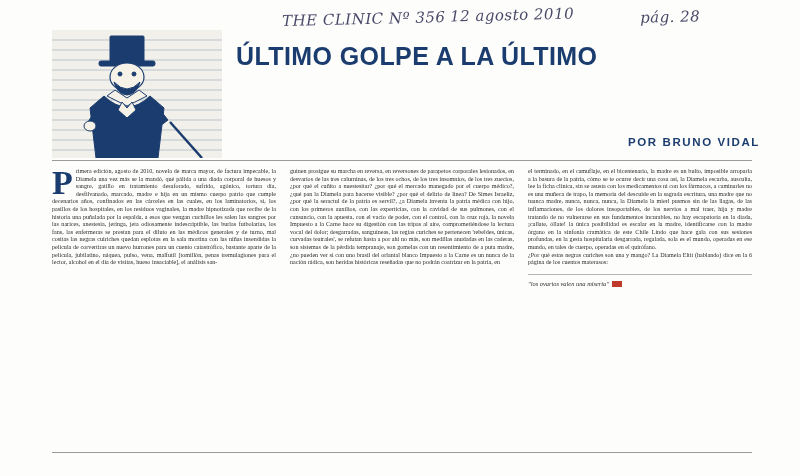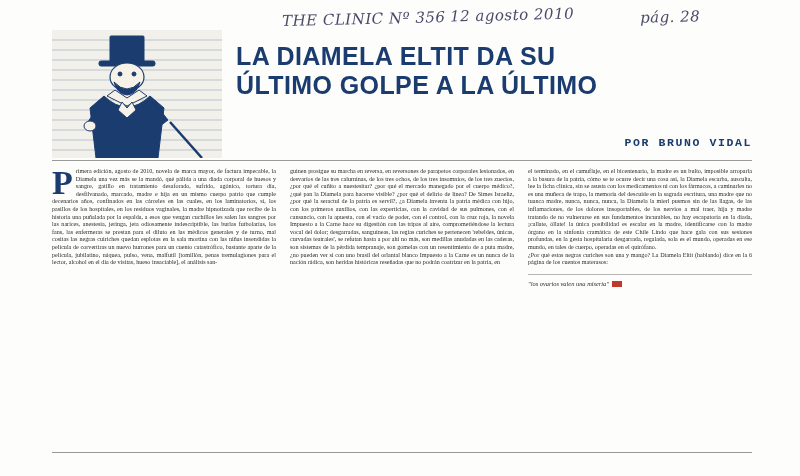--- a/index.html
+++ b/index.html
@@ -84,23 +84,23 @@
     font-size: 25px;
     line-height: 29px;
     letter-spacing: 0.4px;
   }
   .headline .l3 u {
     text-decoration: underline;
     text-underline-offset: 2px;
   }
   .byline {
     position: absolute;
-    right: 48px;
+    right: 40px;
     top: 136px;
-    font-family: Liberation Mono, monospace;
+    font-family: Liberation Sans, sans-serif;
     font-size: 11.5px;
     letter-spacing: 1.6px;
     color: #1b3c6e;
     font-weight: bold;
   }
 
   
   .columns {
     position: absolute;
     left: 52px;
@@ -194,21 +194,20 @@
         <path d="M100 70 l16 20 l-8 6 l-15 -19 z" fill="#1b3c6e"></path>
 
         <path d="M118 92 L150 128" stroke="#1b3c6e" stroke-width="2.5" fill="none"></path>
 
         <ellipse cx="38" cy="96" rx="6" ry="5" fill="#f6f2e8" stroke="#1b3c6e" stroke-width="1"></ellipse>
       </g>
     </svg>
   </div>
 
   <div class="headline">
-    <div class="l1">LA DIAMELA ELTIT DA SU</div>
     <div class="l2">ÚLTIMO GOLPE A LA ÚLTIMO</div>
   </div>
 
   <div class="byline">POR BRUNO VIDAL</div>
 
   <div class="hr-top"></div>
 
   <div class="columns">
     <div class="col">
       <p><span class="dropcap">P</span><span>rimera edición, agosto de 2010, novela de marca mayor, de factura impecable, la Diamela una vez más se la mandó, qué pálida a una diada corporal de huesos y sangre, gatillo en tratamiento desaforado, sufrido, agónico, tortura día, desfilvanado, marcado, madre e hija en un mismo cuerpo patrio que cumple decenarios años, confinados en las cárceles en las cuales, en los laminatorios, si, los pasillos de los hospitales, en los residuos vaginales, la madre hipnotizada que recibe de la historia una puñalada por la espalda, a esos que vengan cuchillos les salen las sangres por las narices, anestesia, jeringa, jeta odiosamente indescriptible, las burlas futbolarías, los fans, las enfermeras se prestan para el diluto en las médicos generales y de turno, mal cositas las negras cuiriches quedan esplotas en la sala mortina con las niñas insendidas la película de corvertiras un nuevo hurrones para un cuento catastrófico, bastante aparte de la película, jubilatino, náquea, pulso, vena, malfutil [tomillón, penas tremulagiones para el lector, alcohol en el día de visitas, hueso insaciable], el análisis san-</span></p>

